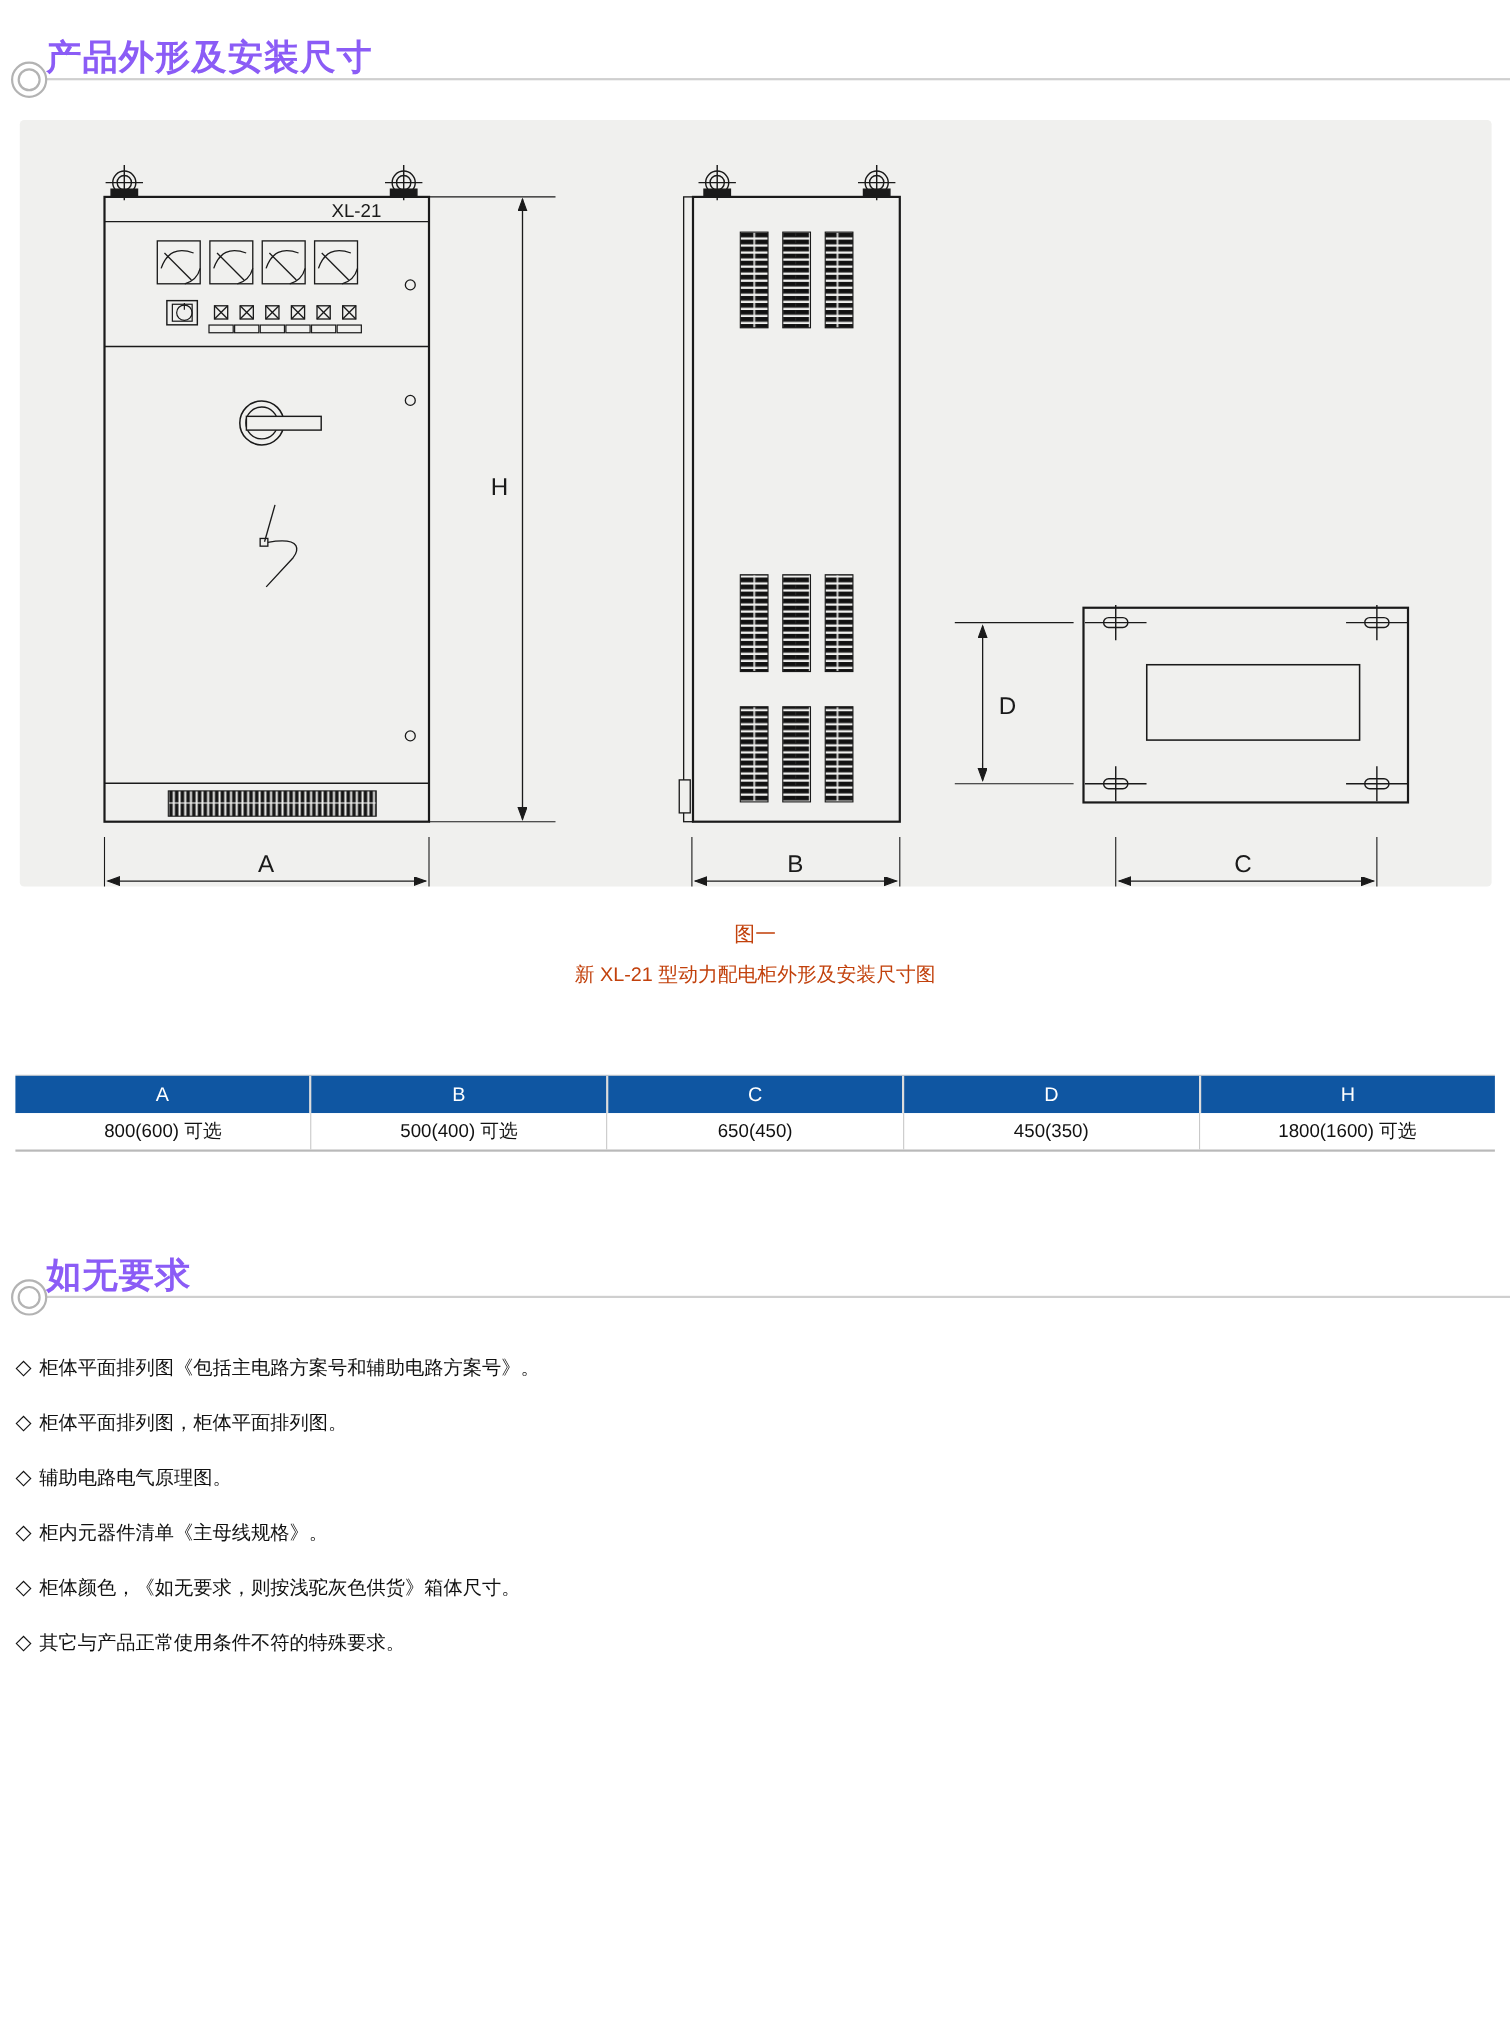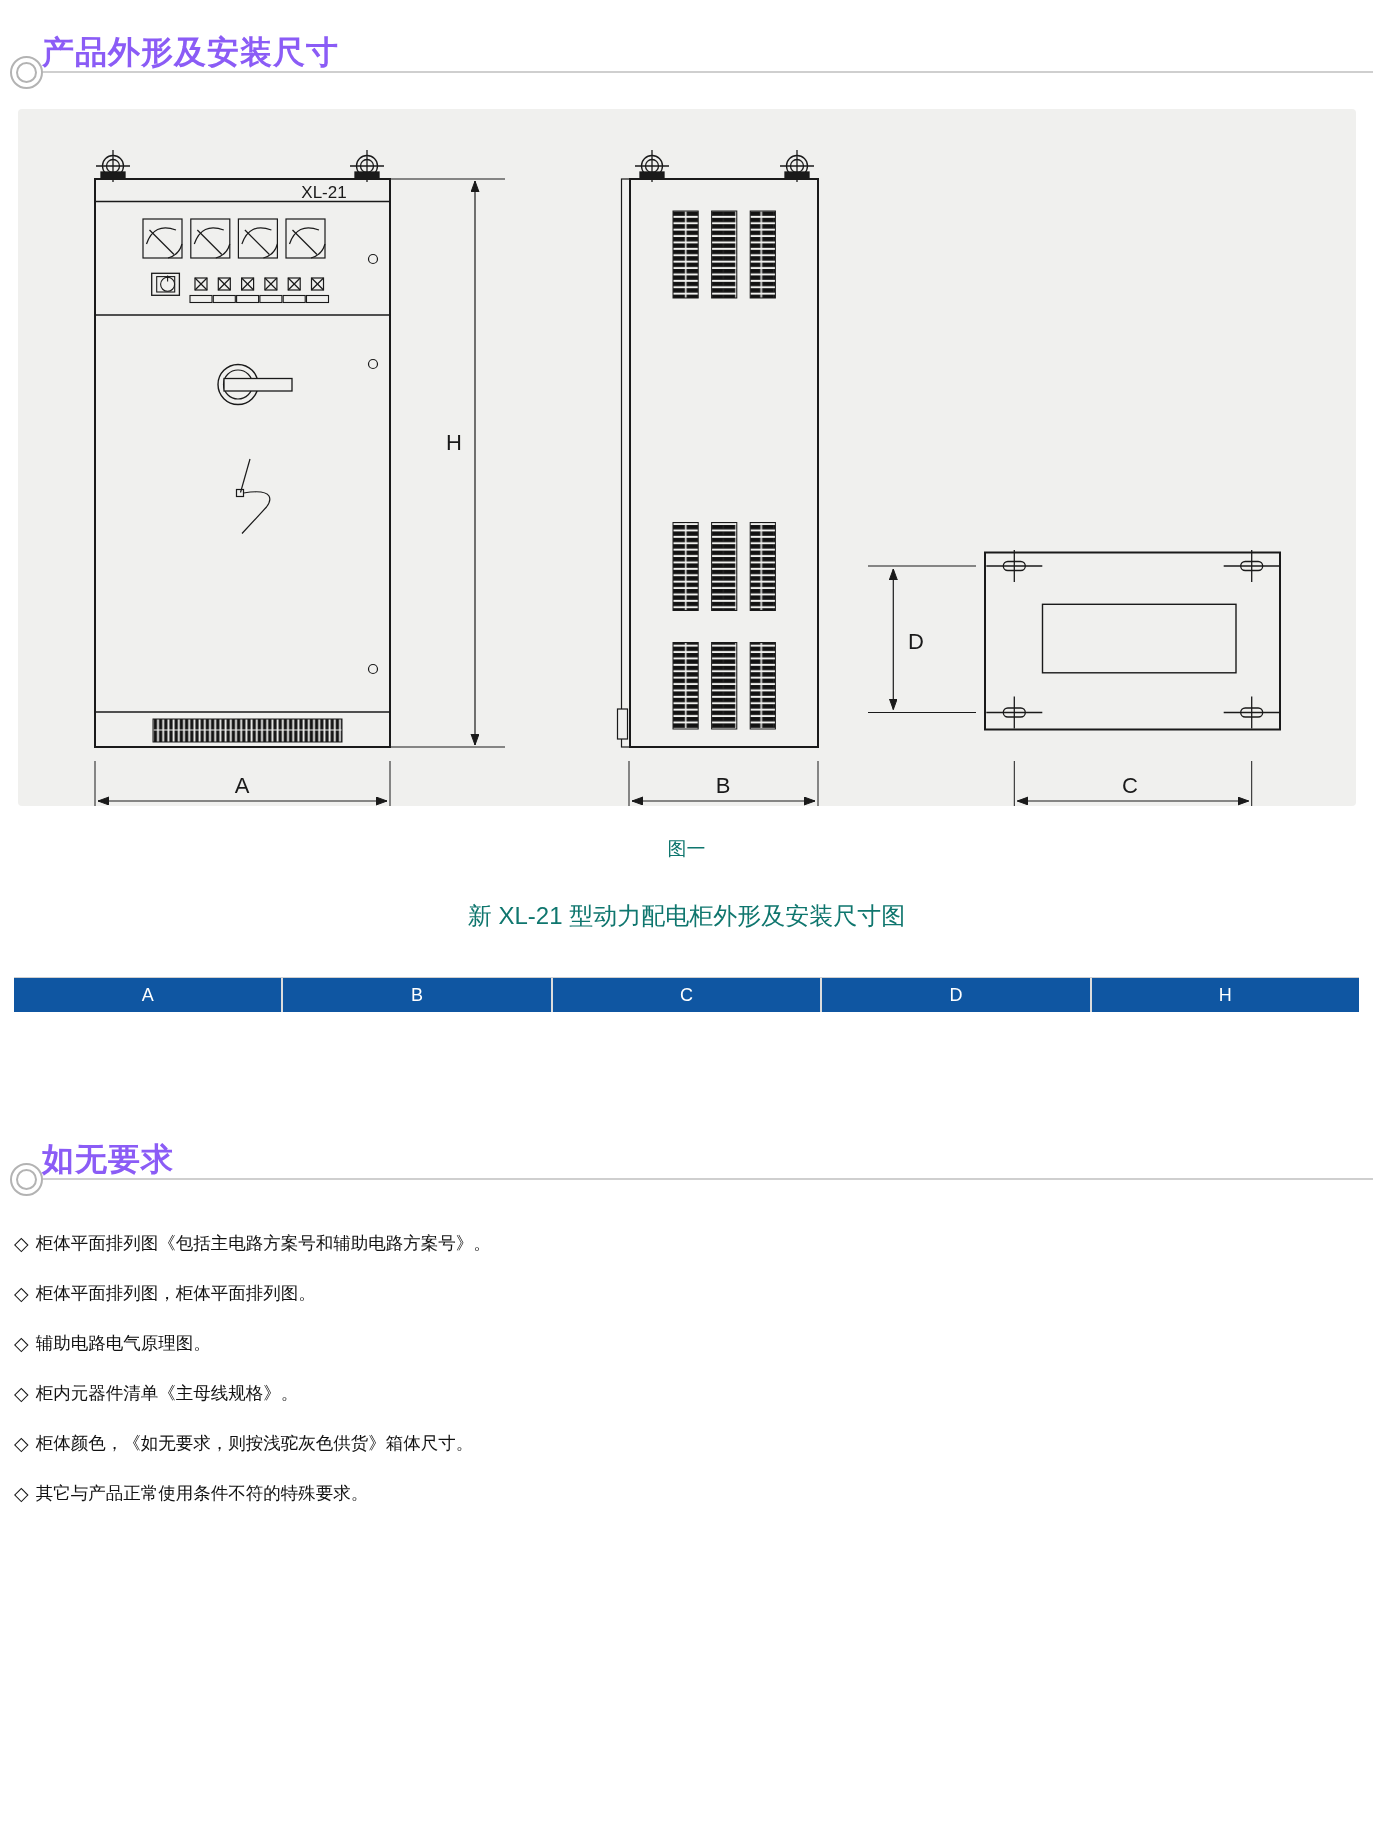--- a/index.html
+++ b/index.html
@@ -24,23 +24,23 @@
     position:absolute; left:18px; top:109px; width:1338px; height:697px;
     background:#f0f0ee; border-radius:4px;
   }
   .panel svg { display:block; }
   svg line, svg rect, svg circle, svg path { stroke:#1a1a1a; }
   svg text { font-family:"Liberation Sans", sans-serif; fill:#1a1a1a; }
   .dimtxt { font-size:22px; }
   .cabtxt { font-size:17px; }
 
   
-  .caption { position:absolute; left:0; width:100%; text-align:center; color:#0f766e; }
+  .caption { position:absolute; left:0; width:100%; text-align:center; color:#c2410c; }
   .caption.l1 { top:836px; font-size:19px; }
-  .caption.l2 { top:874px; font-size:24px;margin-top:26px; }
+  .caption.l2 { top:874px; font-size:18px; }
 
   
   .dim-table {
     position:absolute; left:14px; top:977px; width:1345px;
     border-top:1px solid #cfcfcf;
   }
   .dim-table .hrow { display:flex; background:#0f56a2; }
   .dim-table .hcell {
     flex:1; height:34px; display:flex; align-items:center; justify-content:center;
     color:#ffffff; font-size:18px; border-right:2px solid #dcdcdc;
@@ -228,20 +228,27 @@
 <div class="caption l2">新 XL-21 型动力配电柜外形及安装尺寸图</div>
 
 <div class="dim-table">
   <div class="hrow">
     <div class="hcell">A</div>
     <div class="hcell">B</div>
     <div class="hcell">C</div>
     <div class="hcell">D</div>
     <div class="hcell">H</div>
   </div>
+  <div class="vrow">
+    <div class="vcell">800(600) 可选</div>
+    <div class="vcell">500(400) 可选</div>
+    <div class="vcell">650(450)</div>
+    <div class="vcell">450(350)</div>
+    <div class="vcell">1800(1600) 可选</div>
+  </div>
 </div>
 
 <div class="sec-title" style="top:1138px;">如无要求</div>
 <div class="sec-icon" style="top:1163px;">
     <div class="inner"></div>
   </div>
 <div class="sec-rule" style="top:1178px;"></div>
 
 <div class="notes">
   <div class="note-item">

